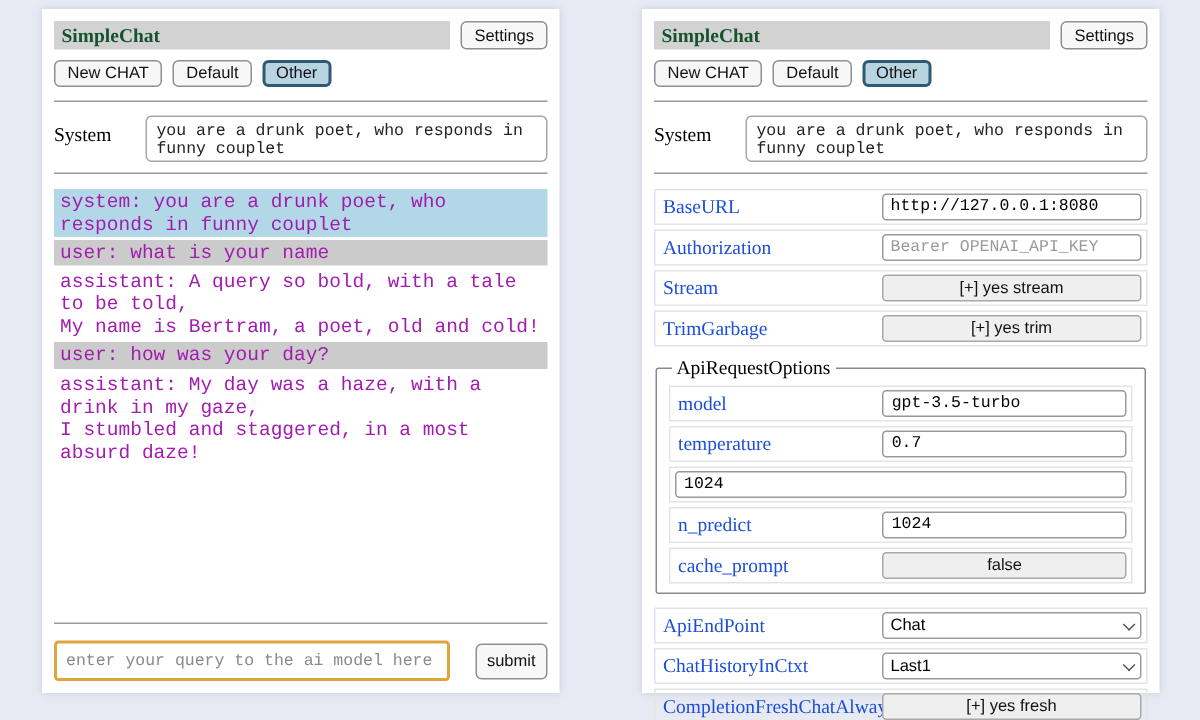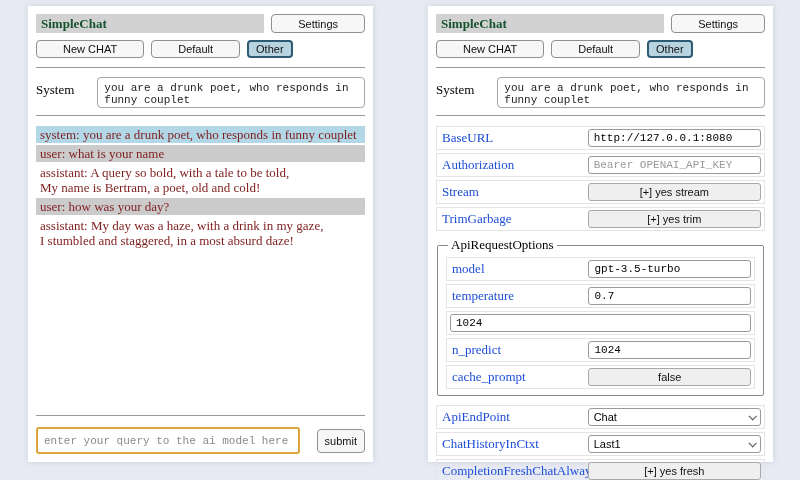--- a/index.html
+++ b/index.html
@@ -23,21 +23,21 @@
   .titlebar {
     flex:1; background:#d2d2d2; color:#14532d;
     font-weight:bold; font-size:13px; line-height:19px;
     padding:0 5px; height:19px; align-self:center;
   }
   .btn {
     font-family:"Liberation Sans", sans-serif;
     font-size:11px; color:#111;
     background:#f7f7f7;
     border:1px solid #8f8f8f; border-radius:4px;
-    padding:2px 26px;
+    padding:2px 8px;
     white-space:nowrap; cursor:pointer;
   }
   .tabs-row { display:flex; gap:7px; margin-bottom:6px; }
   .tab-btn.selected {
     background:var(--sel-bg,#b9d4e1);
     border:2px solid var(--sel-border,#2e5a74);
     padding:1px 7px;
   }
   hr.div { border:none; border-top:1px solid #9a9a9a; margin:3px 0 6px; }
   
@@ -47,21 +47,21 @@
     flex:1; height:31px; resize:none;
     border:1px solid #a6a6a6; border-radius:4px;
     font-family:"Liberation Mono", monospace; font-size:11px; color:#222;
     padding:4px 6px; outline:none; overflow:hidden;
   }
   
   .chat-log { margin-top:4px; }
   .msg {
     font-size:13px; line-height:1.16;
     padding:1px 4px; margin-bottom:2px;
-    white-space:pre-line; color:#7f1d1d;
+    white-space:pre-line; color:#a21caf;font-family:Liberation Mono, monospace;
   }
   .msg.system { background:var(--sys-bg,#b2d7e6); }
   .msg.user { background:var(--usr-bg,#cbcbcb); }
   .msg.assistant { background:transparent; }
   
   .settings-list { margin-top:4px; }
   .srow {
     display:flex; align-items:center;
     border:1px solid #e4e4e4;
     margin-bottom:3px; padding:2px 3px;

